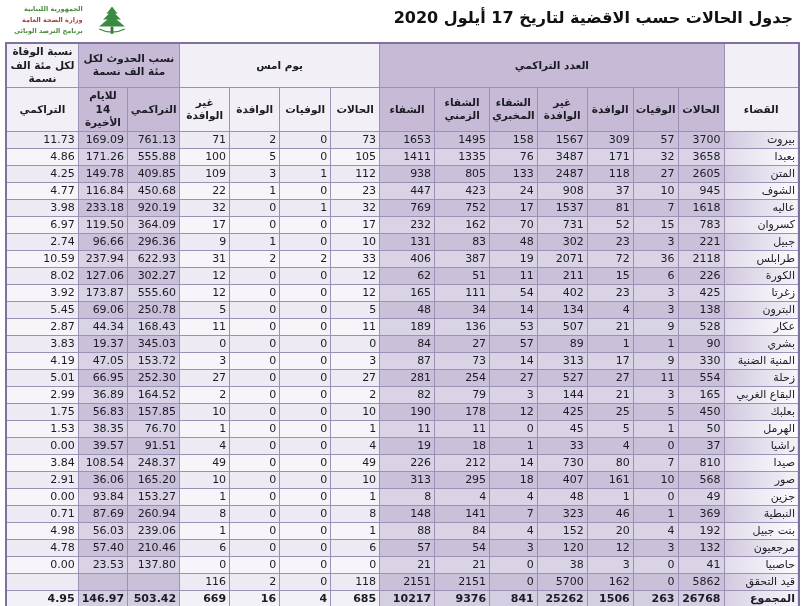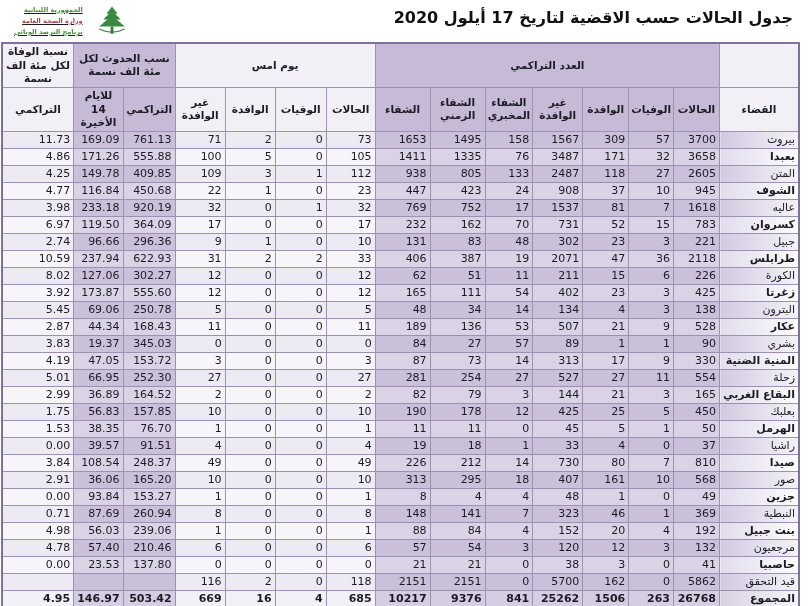--- a/index.html
+++ b/index.html
@@ -1,42 +1,42 @@
 <!DOCTYPE html>
 <html lang="ar"><head>
 <meta charset="utf-8">
 <style>
   html,body{margin:0;padding:0;}
   body{width:809px;height:606px;background:#ffffff;font-family:"DejaVu Sans",sans-serif;color:#1b1b24;}
   .page{position:relative;width:809px;height:606px;background:#ffffff;overflow:hidden;}
 
   
   .title{position:absolute;top:8px;right:16px;font-size:16px;font-weight:bold;direction:rtl;color:#111;}
-  .logo{position:absolute;top:4px;left:14px;display:flex;align-items:flex-end;gap:13px;text-decoration:underline;}
+  .logo{position:absolute;top:4px;left:14px;display:flex;align-items:flex-start;gap:13px;}
   .logo-text{direction:rtl;text-align:right;font-size:6.5px;line-height:1.7;font-weight:bold;}
   .lt1{color:#4a8c3f;} .lt2{color:#a94442;} .lt3{color:#4a8c3f;}
 
   
   table{position:absolute;top:42px;right:9px;border-collapse:collapse;table-layout:fixed;
         direction:rtl;border:2px solid #7e719b;}
   th,td{border:1px solid #9c90b4;overflow:hidden;white-space:nowrap;}
   th{font-size:10.5px;font-weight:bold;text-align:center;vertical-align:middle;padding:1px 2px;white-space:normal;line-height:1.3;}
   td{font-size:11px;text-align:right;vertical-align:middle;padding:0 3px;height:16px;line-height:1;}
   thead tr.grp th{height:30px;}
   thead tr.sub th{height:40px;}
 
   
   .hp{background:#c6bad6;}          
   .hw{background:#f2eff7;margin-top:18px;}          
   tr.odd  td.p{background:#cbc0d9;}
   tr.even td.p{background:#dad3e5;}
   tr.odd  td.l{background:#edeaf3;}
   tr.even td.l{background:#f7f5fa;}
   tr.odd  td.d{background:linear-gradient(to left,#f4f2f8,#d2c9df);text-align:right;}
-  tr.even td.d{background:linear-gradient(to left,#fcfbfd,#e2dcec);font-weight:bold;}
+  tr.even td.d{background:linear-gradient(to left,#fcfbfd,#e2dcec);}
   tr.total td{font-weight:bold;}
   tr.total td.p{background:#d5cde1;}
   tr.total td.l{background:#f3f1f8;}
   tr.total td.d{background:linear-gradient(to left,#f6f4f9,#d8d1e4);}
 </style>
 </head>
 <body>
 
 <div class="page">
 
@@ -218,21 +218,21 @@
           <td class="l">1</td>
           <td class="l">9</td>
           <td class="p">296.36</td>
           <td class="p">96.66</td>
           <td class="l">2.74</td>
         </tr>
         <tr class="even">
           <td class="d">طرابلس</td>
           <td class="p">2118</td>
           <td class="p">36</td>
-          <td class="p">47</td>
+          <td class="p">72</td>
           <td class="p">2071</td>
           <td class="p">19</td>
           <td class="p">387</td>
           <td class="p">406</td>
           <td class="l">33</td>
           <td class="l">2</td>
           <td class="l">2</td>
           <td class="l">31</td>
           <td class="p">622.93</td>
           <td class="p">237.94</td>

